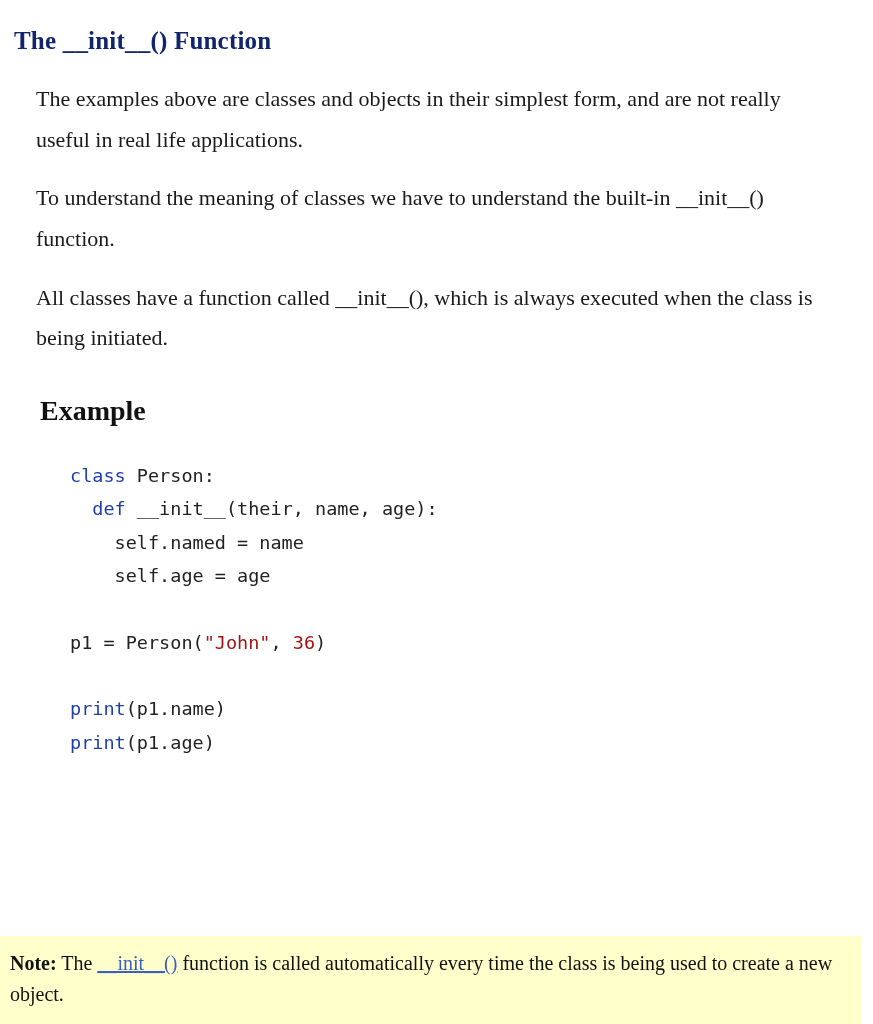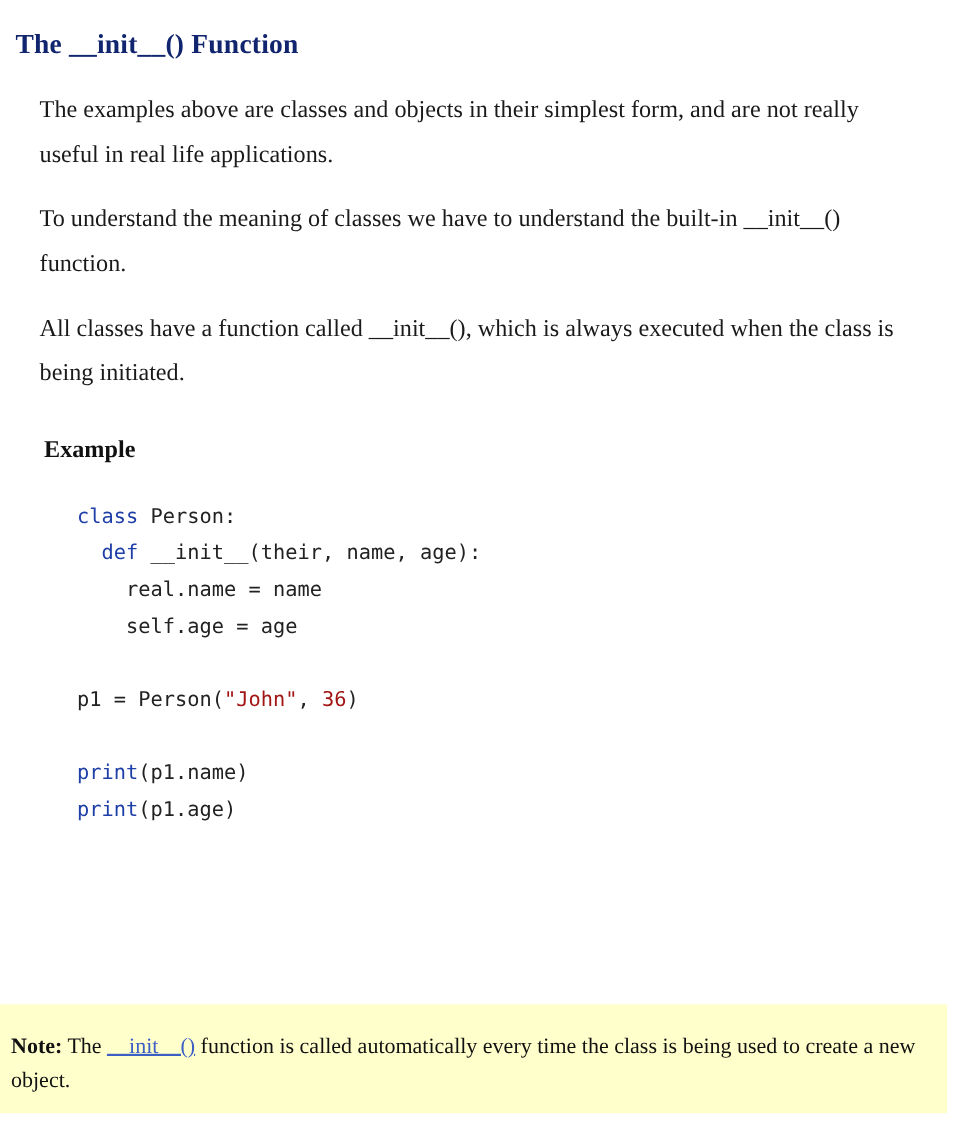--- a/index.html
+++ b/index.html
@@ -37,21 +37,21 @@
     line-height: 1.85;
     margin: 18px 0 0 0;
     color: #1a1a1a;
   }
   p.para:first-of-type {
     margin-top: 24px;
   }
   .example-heading {
     font-family: "Liberation Serif", serif;
     font-weight: bold;
-    font-size: 22px;
+    font-size: 28px;
     margin: 36px 0 0 40px;
     color: #111111;
   }
   .example-block {
     margin: 16px 0 0 62px;
     width: 730px;
   }
   .example-desc {
     background: #e7e7e7;
     color: #1a1a1a;
@@ -69,25 +69,25 @@
     color: #222222;
   }
   .kw { color: #1f3fa8; }
   .str { color: #a31515; }
   .num { color: #a31515; }
   .fn { color: #1f3fa8; }
   .note {
     position: absolute;
     left: 0;
     right: 0;
-    bottom: 12px;
+    bottom: 0;
     background: #ffffcc;
     font-size: 20px;
     line-height: 1.55;
-    padding: 23px 18px 14px 10px;
+    padding: 12px 18px 14px 10px;
     box-sizing: border-box;
     color: #111111;
     font-family: Liberation Serif, serif;
   }
   .note b { font-weight: bold; }
   .note .link {
     color: #3c5fc4;
     text-decoration: underline;
   }
 </style>
@@ -102,21 +102,21 @@
     <p class="para">The examples above are classes and objects in their simplest form, and are not really useful in real life applications.</p>
     <p class="para">To understand the meaning of classes we have to understand the built-in __init__() function.</p>
     <p class="para">All classes have a function called __init__(), which is always executed when the class is being initiated.</p>
   </div>
 
   <div class="example-heading">Example</div>
 
   <div class="example-block">
     <div class="code-block"><span class="kw">class</span><span> Person:</span>
   <span class="kw">def</span><span> __init__(their, name, age):</span>
-<span>    real.name = name</span>
+<span>    self.named = name</span>
 <span>    self.age = age</span>
 
 <span>p1 = Person(</span><span class="str">"John"</span><span>, </span><span class="num">36</span><span>)</span>
 
 <span class="fn">print</span><span>(p1.name)</span>
 <span class="fn">print</span><span>(p1.age)</span></div>
   </div>
 
   <div class="note">
     <b>Note:</b><span> The </span><span class="link">__init__()</span><span> function is called automatically every time the class is being used to create a new object.</span>

